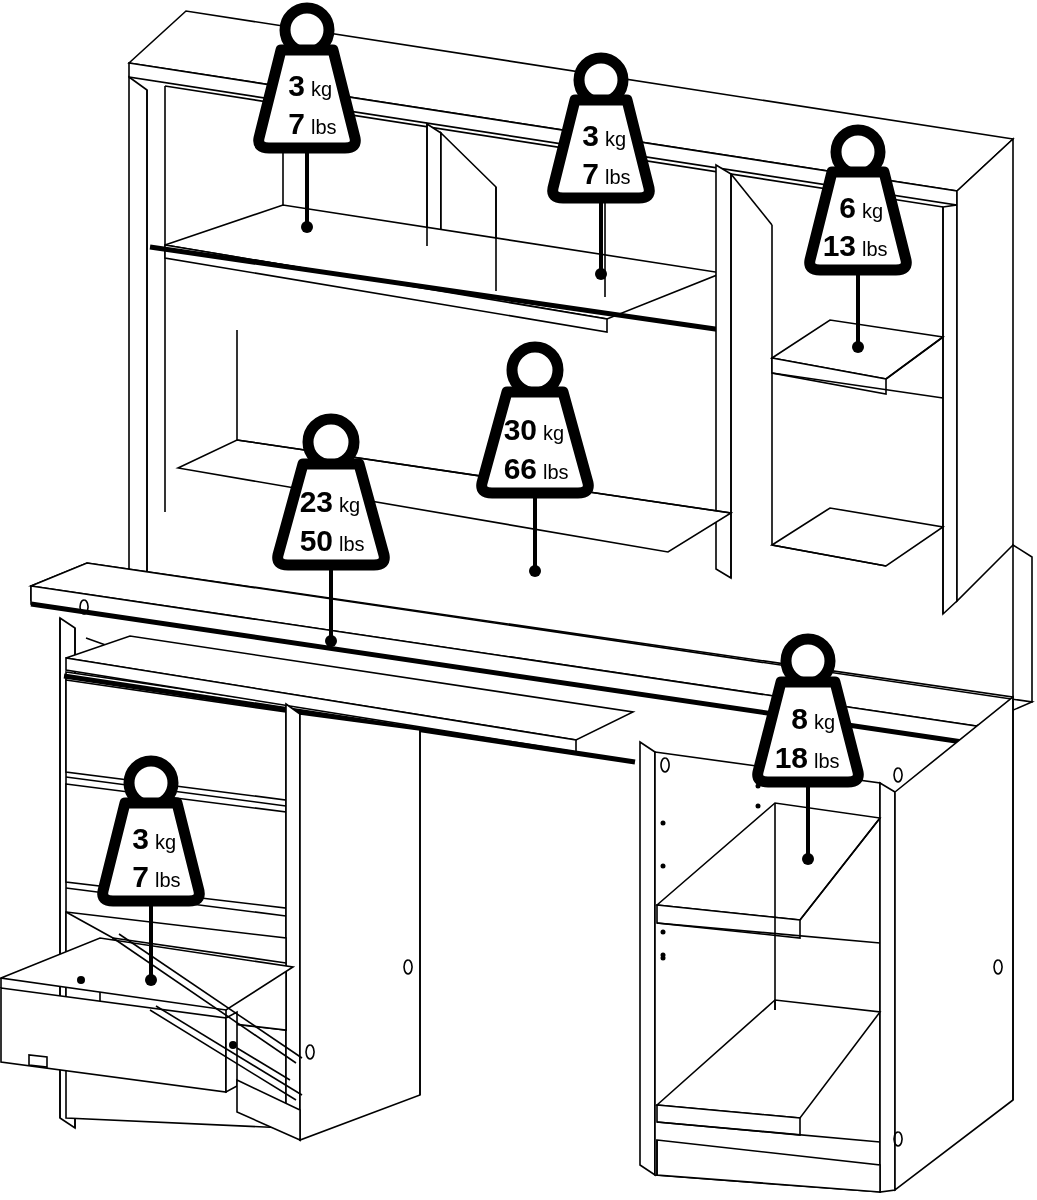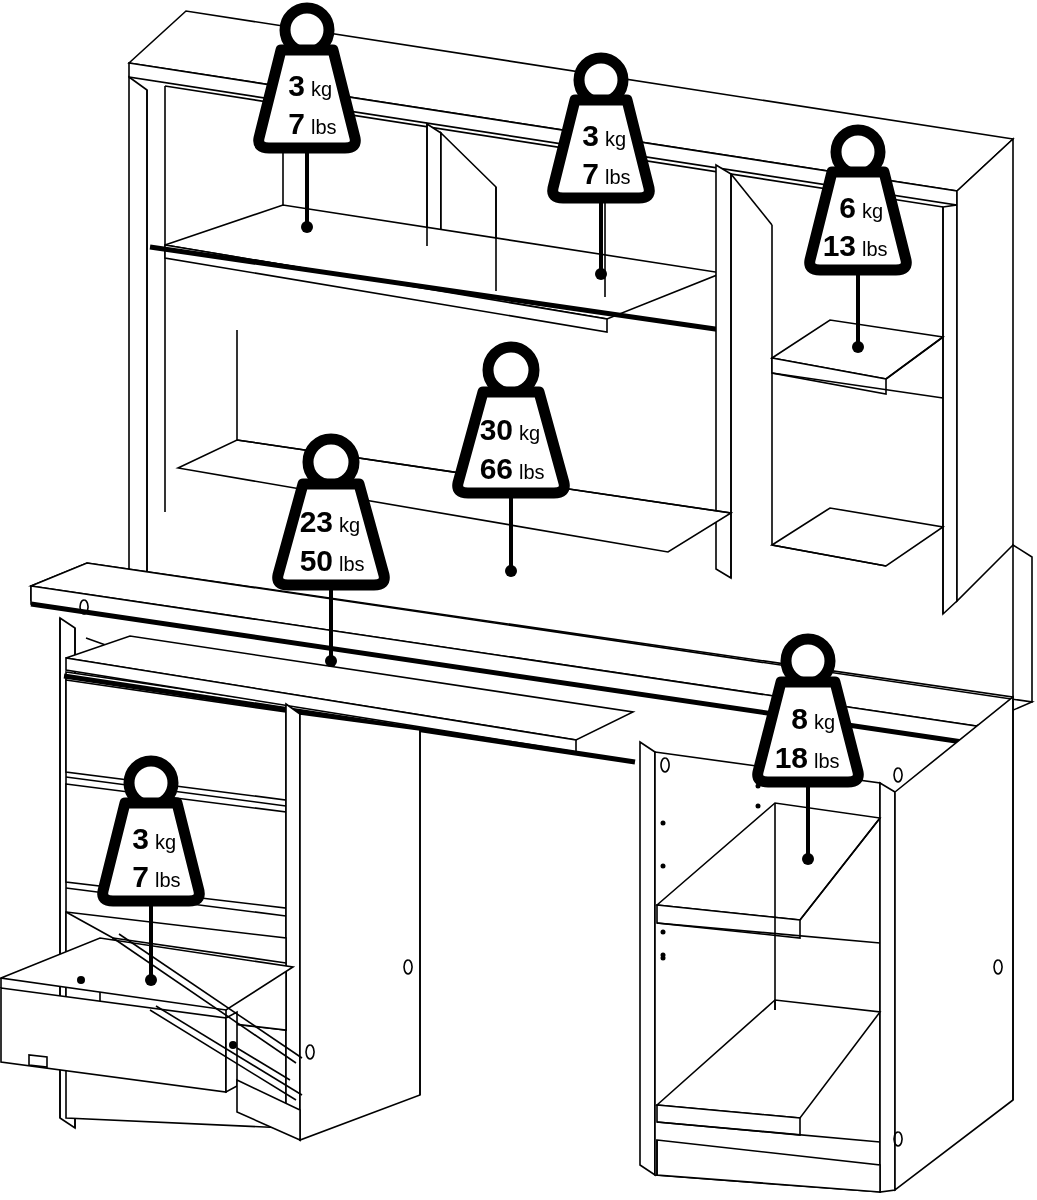--- a/index.html
+++ b/index.html
@@ -282,34 +282,34 @@
       <path class="badge-body" d="M59,48 L111,48 L133,136 Q135,146 123,146 L47,146 Q35,146 37,136 Z"></path>
       <text class="num" x="83" y="94">6</text>
       <text class="unit" x="89" y="94">kg</text>
       <text class="num" x="83" y="132">13</text>
       <text class="unit" x="89" y="132">lbs</text>
       <line class="badge-leader" x1="85" y1="146" x2="85" y2="222"></line>
       <circle class="badge-dot" cx="85" cy="223" r="6"></circle>
     </svg>
   </div>
 
-  <div class="weight-badge" style="left:511px; top:340px;">
+  <div class="weight-badge" style="left:535px; top:340px;">
     <svg width="180" height="260" viewBox="0 0 180 260">
       <circle class="badge-ring" cx="90" cy="30" r="23"></circle>
       <path class="badge-body" d="M62,52 L118,52 L143,143 Q145,153 133,153 L47,153 Q35,153 37,143 Z"></path>
       <text class="num" x="92" y="100">30</text>
       <text class="unit" x="98" y="100">kg</text>
       <text class="num" x="92" y="139">66</text>
       <text class="unit" x="98" y="139">lbs</text>
       <line class="badge-leader" x1="90" y1="153" x2="90" y2="230"></line>
       <circle class="badge-dot" cx="90" cy="231" r="6"></circle>
     </svg>
   </div>
 
-  <div class="weight-badge" style="left:331px; top:432px;">
+  <div class="weight-badge" style="left:331px; top:412px;">
     <svg width="180" height="260" viewBox="0 0 180 260">
       <circle class="badge-ring" cx="90" cy="30" r="23"></circle>
       <path class="badge-body" d="M62,52 L118,52 L143,143 Q145,153 133,153 L47,153 Q35,153 37,143 Z"></path>
       <text class="num" x="92" y="100">23</text>
       <text class="unit" x="98" y="100">kg</text>
       <text class="num" x="92" y="139">50</text>
       <text class="unit" x="98" y="139">lbs</text>
       <line class="badge-leader" x1="90" y1="153" x2="90" y2="228"></line>
       <circle class="badge-dot" cx="90" cy="229" r="6"></circle>
     </svg>

